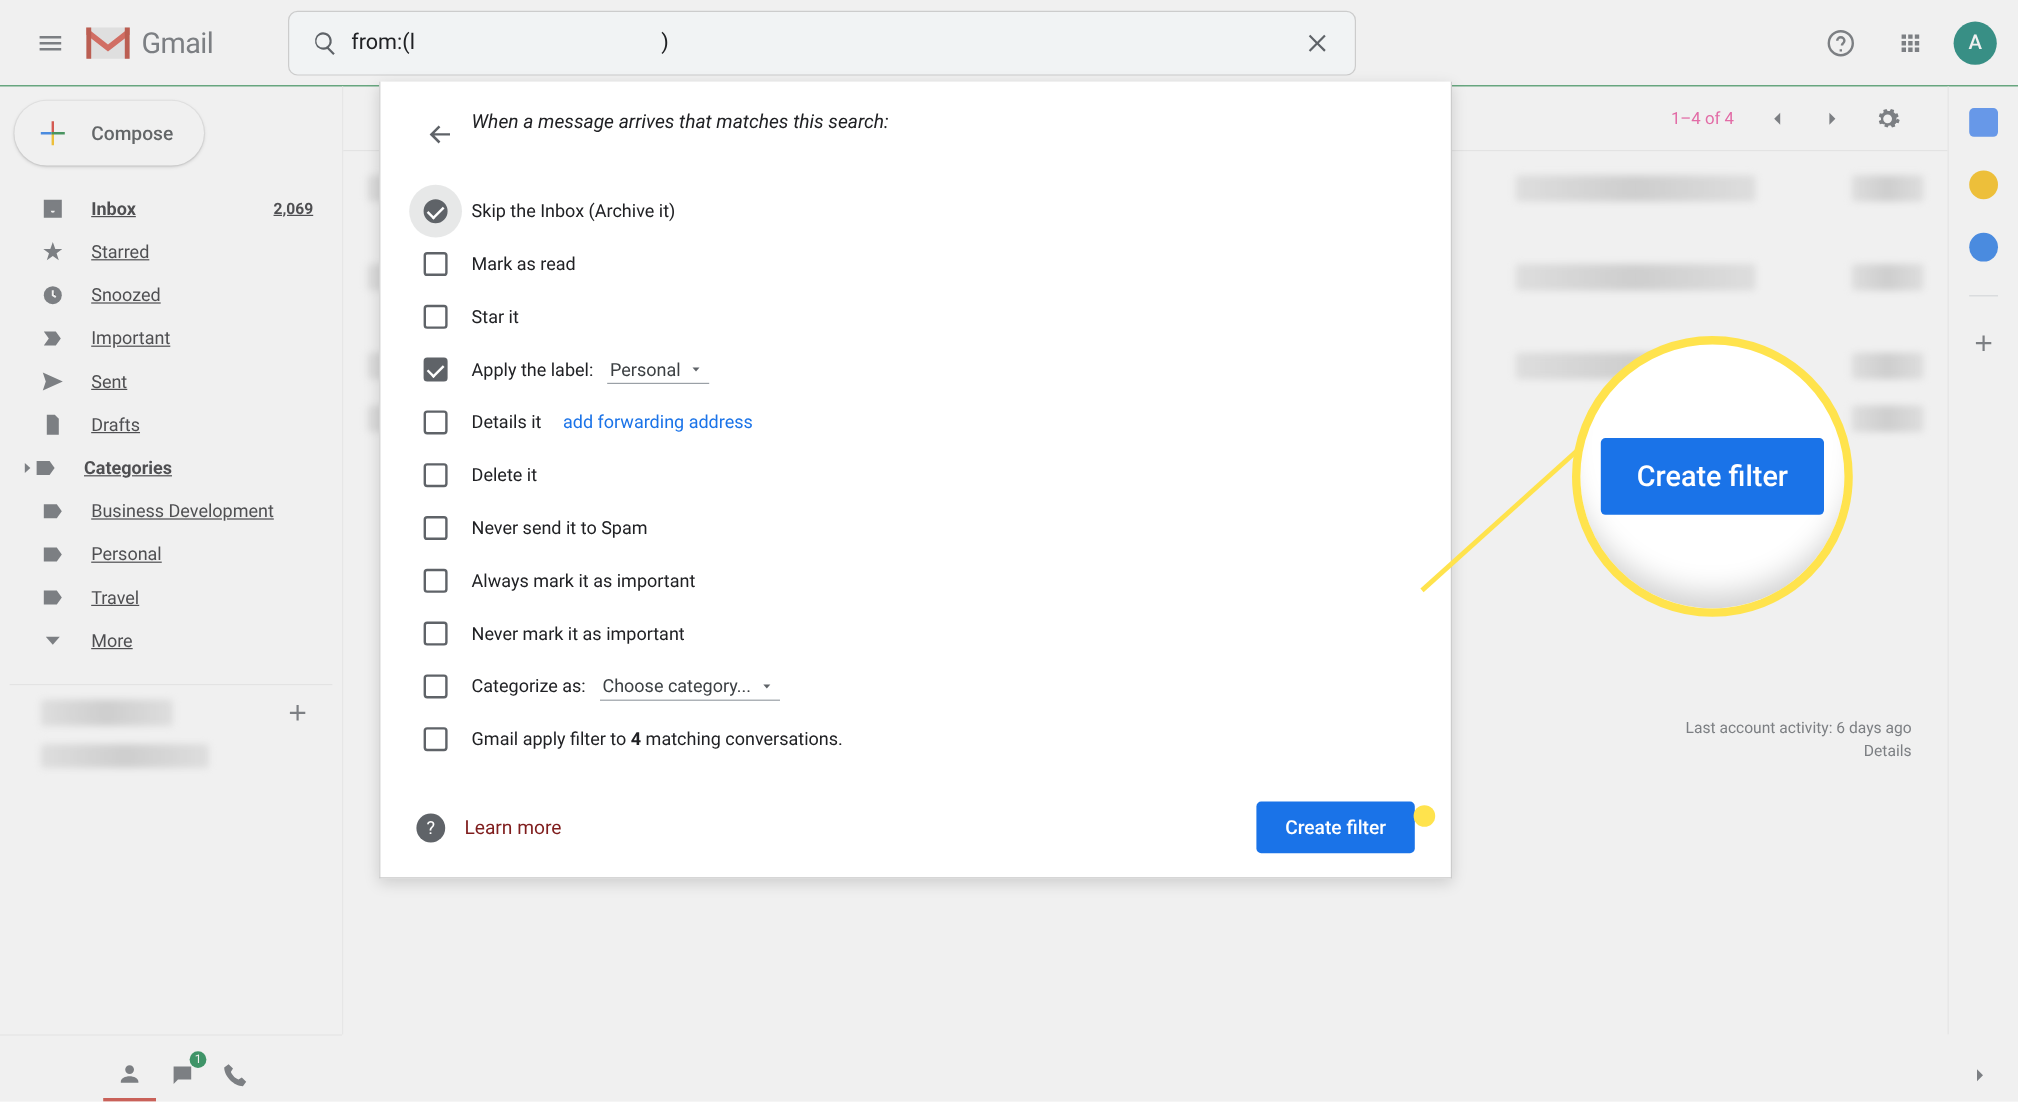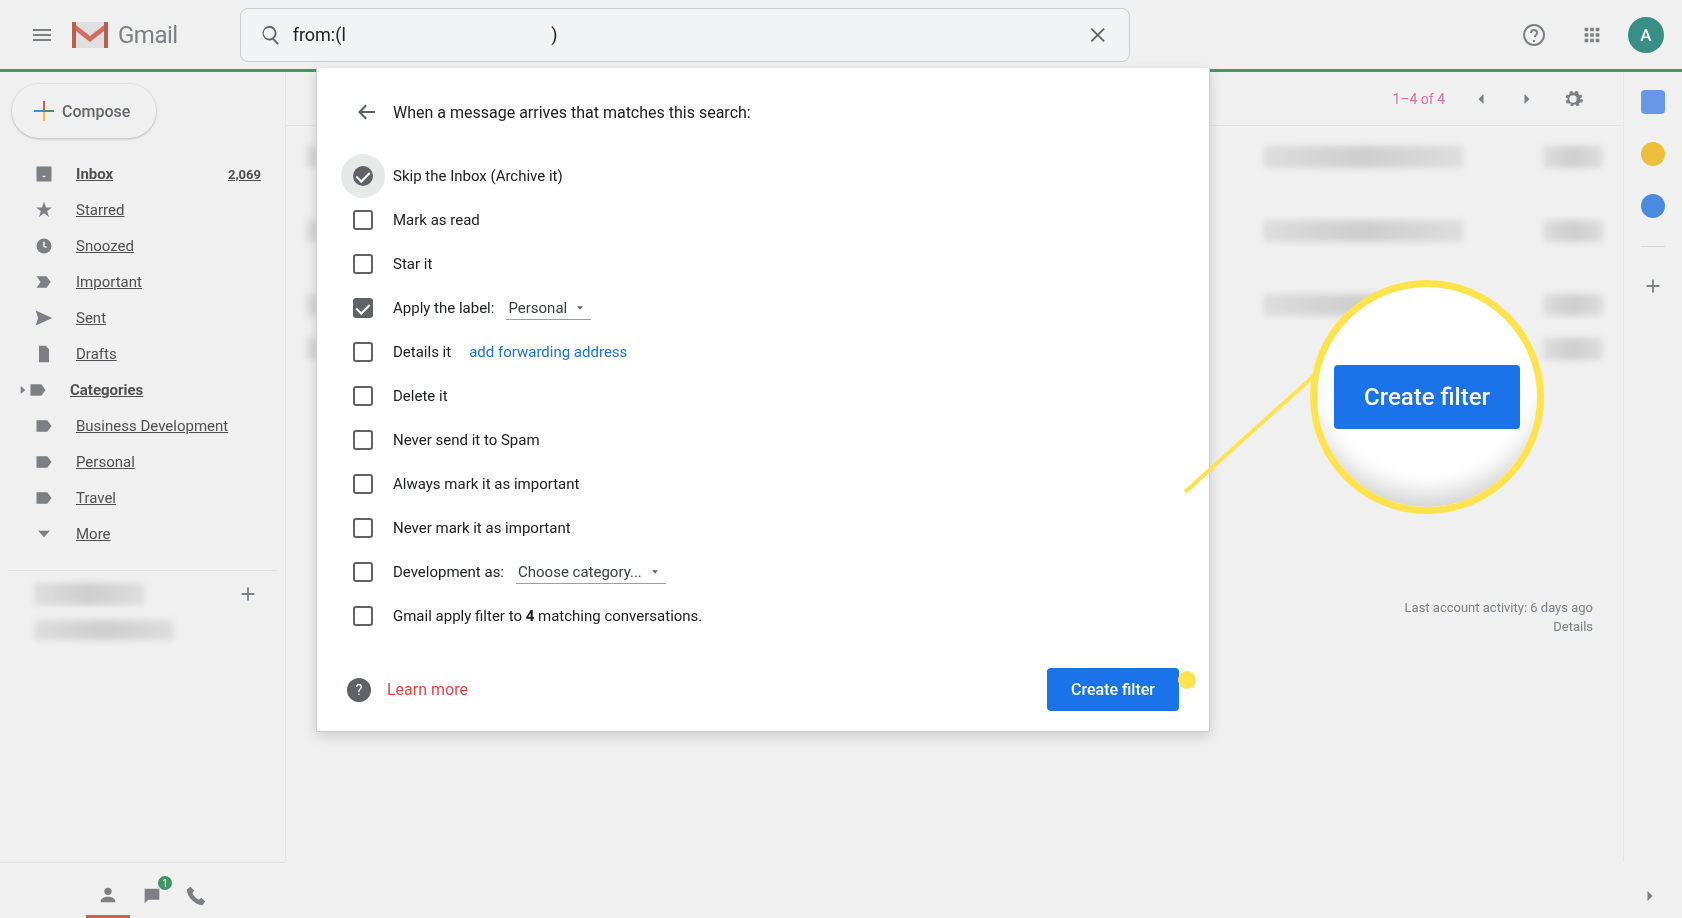--- a/index.html
+++ b/index.html
@@ -1,36 +1,36 @@
 <!DOCTYPE html>
 <html><head>
 <meta charset="utf-8">
 <style>
 * { margin: 0; padding: 0; box-sizing: border-box; font-family: 'Google Sans', Roboto, Arial, sans-serif; }
 body { background: #fff; width: 1682px; height: 918px; overflow: hidden; position: relative; }
 .dim-overlay { position: absolute; inset: 0; background: rgba(200,200,200,0.28); z-index: 50; pointer-events: none; }
 
 
-.header { display: flex; align-items: center; height: 72px; padding: 0 18px; border-bottom: 3px solid #15803d; }
+.header { display: flex; align-items: center; height: 72px; padding: 0 18px; border-bottom: 1px solid #15803d; }
 .hamburger { width: 48px; height: 48px; border-radius: 50%; display: flex; align-items: center; justify-content: center; cursor: pointer; }
 .logo-wrap { display: flex; align-items: center; gap: 8px; margin-left: 4px; }
 .logo-box { width: 40px; height: 30px; position: relative; }
 .logo-box svg { width: 100%; height: 100%; }
 .logo-text { font-size: 24px; color: #5f6368; letter-spacing: -0.5px; }
 .search-wrap { flex: 1; max-width: 890px; margin-left: 62px; display: flex; align-items: center; background: #f1f3f4; border-radius: 8px; height: 54px; padding: 0 8px; position: relative; z-index: 110; border: 1px solid #ccc; }
 .search-icon-btn, .search-clear { width: 44px; height: 44px; border-radius: 50%; display: flex; align-items: center; justify-content: center; cursor: pointer; }
 .search-input { flex: 1; border: none; background: transparent; font-size: 18px; color: #202124; outline: none; }
 .header-right { margin-left: auto; display: flex; align-items: center; gap: 14px; }
 .hdr-icon-btn { width: 44px; height: 44px; border-radius: 50%; display: flex; align-items: center; justify-content: center; cursor: pointer; }
 .avatar { width: 36px; height: 36px; border-radius: 50%; background: #00796b; color: #fff; display: flex; align-items: center; justify-content: center; font-size: 17px; font-weight: 500; }
 
 
 .body-row { display: flex; height: calc(100% - 72px - 56px); }
 .sidebar { width: 285px; padding: 12px 8px 0 8px; display: flex; flex-direction: column; }
-.compose-btn { display: inline-flex; align-items: center; height: 54px; padding: 0 26px 0 14px; border-radius: 28px; box-shadow: 0 1px 3px rgba(0,0,0,0.25), 0 0 0 1px rgba(0,0,0,0.05); background: #fff; cursor: pointer; width: fit-content; margin-left: 4px; margin-bottom: 18px; }
+.compose-btn { display: inline-flex; align-items: center; gap: 14px; height: 54px; padding: 0 26px 0 14px; border-radius: 28px; box-shadow: 0 1px 3px rgba(0,0,0,0.25), 0 0 0 1px rgba(0,0,0,0.05); background: #fff; cursor: pointer; width: fit-content; margin-left: 4px; margin-bottom: 18px; }
 .compose-plus { width: 36px; height: 36px; }
 .compose-label { font-size: 16px; color: #3c4043; font-weight: 500; }
 .nav-item { display: flex; align-items: center; height: 36px; padding: 0 16px 0 26px; border-radius: 0 18px 18px 0; cursor: pointer; color: #202124; text-decoration: underline; }
 .nav-item .nav-label { font-size: 15px; flex: 1; margin-left: 22px; }
 .nav-item.bold .nav-label, .nav-item.bold .nav-count { font-weight: 700; }
 .nav-count { font-size: 13px; color: #202124; }
 .nav-icon { width: 20px; height: 20px; display: flex; align-items: center; justify-content: center; color: #5f6368; }
 .nav-item.expandable .chev { margin-left: -18px; margin-right: -2px; color: #5f6368; }
 
 .hangouts { border-top: 1px solid #eee; margin-top: 18px; padding-top: 12px; }
@@ -56,34 +56,34 @@
 
 
 .footer { position: absolute; bottom: 0; left: 0; width: 285px; height: 56px; border-top: 1px solid #eee; display: flex; align-items: flex-end; padding: 0 0 0 86px; }
 .footer-tab { width: 44px; height: 44px; display: flex; align-items: center; justify-content: center; position: relative; cursor: pointer; color: #5f6368; }
 .footer-tab.active { border-bottom: 3px solid #c93a2f; }
 .footer-expand { position: absolute; bottom: 12px; right: 22px; color: #5f6368; cursor: pointer; }
 .contacts-badge { position: absolute; top: 2px; right: 2px; background: #0b8043; color: #fff; font-size: 10px; border-radius: 50%; width: 14px; height: 14px; display: flex; align-items: center; justify-content: center; }
 
 
 .filter-panel { position: absolute; left: 316px; top: 68px; width: 894px; background: #fff; border: 1px solid #ccc; border-top: none; box-shadow: 0 4px 12px rgba(0,0,0,0.15); z-index: 120; padding: 24px 30px 20px 30px; }
-.fp-head { display: flex; align-items: center; margin-bottom: 22px; }
+.fp-head { display: flex; align-items: flex-start; margin-bottom: 22px; font-style: italic; }
 .fp-back { width: 40px; height: 40px; border-radius: 50%; display: flex; align-items: center; justify-content: center; cursor: pointer; margin-right: 6px; color: #5f6368; }
 .fp-title { font-size: 16px; color: #202124; }
 .fp-row { display: flex; align-items: center; height: 44px; padding-left: 6px; font-size: 15px; color: #202124; }
 .fp-check { width: 20px; height: 20px; border: 2px solid #5f6368; border-radius: 3px; margin-right: 20px; display: flex; align-items: center; justify-content: center; cursor: pointer; flex-shrink: 0; }
 .fp-check.checked { background: #5f6368; border-color: #5f6368; }
 .fp-check.checked::after { content: ""; width: 6px; height: 11px; border: solid #fff; border-width: 0 2px 2px 0; transform: rotate(45deg); margin-top: -2px; }
 .fp-check.ripple { box-shadow: 0 0 0 12px rgba(95,99,104,0.15); border-radius: 50%; background: #5f6368; }
 .fp-check.ripple::after { content: ""; width: 6px; height: 11px; border: solid #fff; border-width: 0 2px 2px 0; transform: rotate(45deg); margin-top: -2px; }
 .fp-select { margin-left: 12px; display: flex; align-items: center; gap: 8px; border-bottom: 1px solid #9aa0a6; padding: 2px 6px 2px 2px; cursor: pointer; color: #3c4043; font-size: 15px; }
 .fp-link { color: #1a73e8; margin-left: 18px; font-size: 15px; cursor: pointer; }
 .fp-footer { display: flex; align-items: center; margin-top: 30px; }
 .fp-help { width: 24px; height: 24px; border-radius: 50%; background: #5f6368; color: #fff; display: flex; align-items: center; justify-content: center; font-size: 15px; margin-right: 16px; cursor: pointer; }
-.fp-learn { font-size: 16px; color: #ef4444; cursor: pointer; }
+.fp-learn { font-size: 16px; color: #7f1d1d; cursor: pointer; }
 .fp-create { margin-left: auto; background: #1a73e8; color: #fff; border: none; padding: 12px 24px; font-size: 16px; border-radius: 4px; cursor: pointer; font-weight: 500; }
 
 
 .callout-ring { position: absolute; left: 1310px; top: 280px; width: 234px; height: 234px; border-radius: 50%; border: 7px solid #ffe34d; background: #fff; z-index: 140; display: flex; align-items: center; justify-content: center; box-shadow: inset 0 -26px 24px -14px rgba(0,0,0,0.18); }
 .callout-btn { background: #1a73e8; color: #fff; padding: 18px 30px; font-size: 24px; border-radius: 4px; font-weight: 500; }
 .callout-line { position: absolute; left: 1185px; top: 490px; width: 220px; height: 4px; background: #ffe34d; transform: rotate(-42deg); transform-origin: left center; z-index: 135; }
 .callout-dot { position: absolute; left: 1178px; top: 671px; width: 18px; height: 18px; border-radius: 50%; background: #ffe34d; z-index: 136; }
 
 svg { display: block; }
 </style>
@@ -398,21 +398,21 @@
   <div class="fp-row">
       <span class="fp-check"></span>
       <span>Always mark it as important</span>
     </div>
   <div class="fp-row">
       <span class="fp-check"></span>
       <span>Never mark it as important</span>
     </div>
   <div class="fp-row">
       <span class="fp-check"></span>
-      <span>Development as:</span>
+      <span>Categorize as:</span>
     <span class="fp-select">
         <span>Choose category...</span>
         <svg width="10" height="10" viewBox="0 0 24 24">
           <path fill="#5f6368" d="M5 8l7 8 7-8z"></path>
         </svg>
       </span>
   </div>
   <div class="fp-row">
       <span class="fp-check"></span>
     <span><span>Gmail apply filter to </span><b>4</b><span> matching conversations.</span></span>

